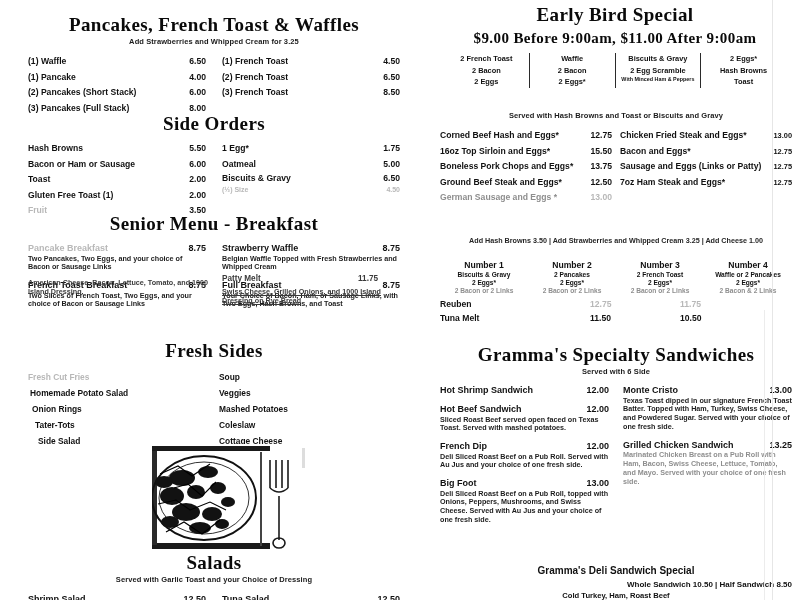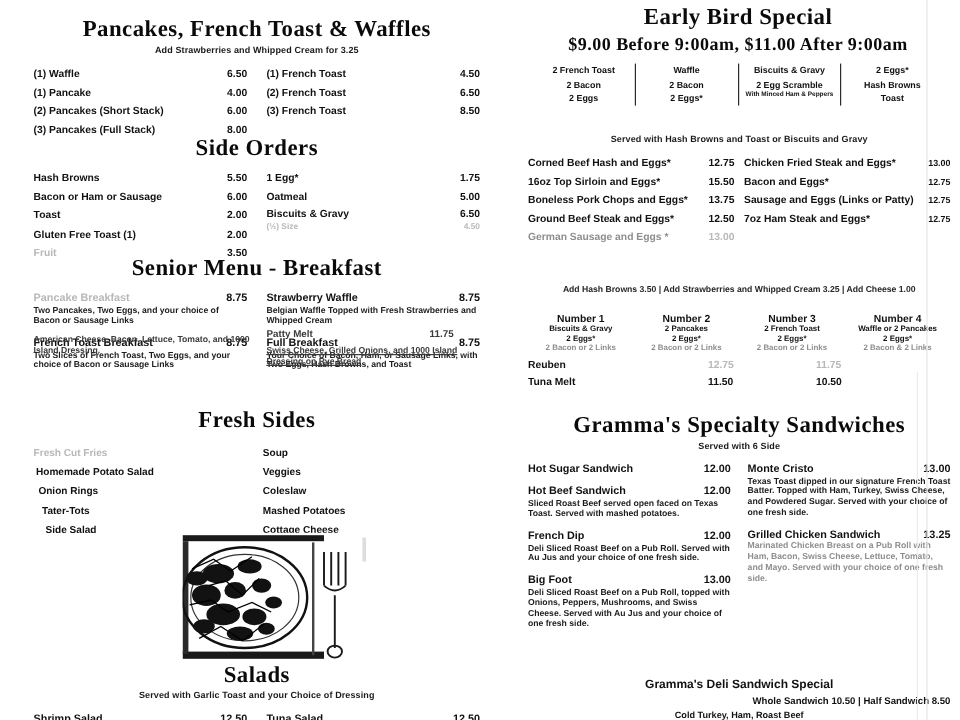--- a/index.html
+++ b/index.html
@@ -327,22 +327,22 @@
         <div class="sides-l">
           <div class="side-item faded">Fresh Cut Fries</div>
           <div class="side-item">Homemade Potato Salad</div>
           <div class="side-item">Onion Rings</div>
           <div class="side-item">Tater-Tots</div>
           <div class="side-item">Side Salad</div>
         </div>
         <div>
           <div class="side-item">Soup</div>
           <div class="side-item">Veggies</div>
+          <div class="side-item">Mashed Potatoes</div>
           <div class="side-item">Coleslaw</div>
-          <div class="side-item">Mashed Potatoes</div>
           <div class="side-item">Cottage Cheese</div>
         </div>
       </div>
     </div>
 
     <div class="photo">
       <svg width="160" height="108" viewBox="0 0 160 108">
         <rect x="0" y="0" width="160" height="108" fill="#ffffff"></rect>
         <rect x="0" y="2" width="118" height="5" fill="#1a1a1a"></rect>
         <rect x="0" y="99" width="118" height="6" fill="#1a1a1a"></rect>
@@ -536,21 +536,21 @@
     </div>
 
     <div style="position:absolute; left:10px; top:344px; width:352px;">
       <div class="serif-title h-main">Gramma's Specialty Sandwiches</div>
       <div class="h-sub" style="margin-top:1px;">Served with 6 Side</div>
 
       <div style="display:grid; grid-template-columns:1fr 1fr; column-gap:14px; margin-top:7px;">
         <div>
           <div class="item">
             <div class="item-head">
-              <span>Hot Sugar Sandwich</span>
+              <span>Hot Shrimp Sandwich</span>
               <span>12.00</span>
             </div>
           </div>
           <div class="item">
             <div class="item-head">
               <span>Hot Beef Sandwich</span>
               <span>12.00</span>
             </div>
             <div class="item-desc">Sliced Roast Beef served open faced on Texas Toast. Served with mashed potatoes.</div>
           </div>

